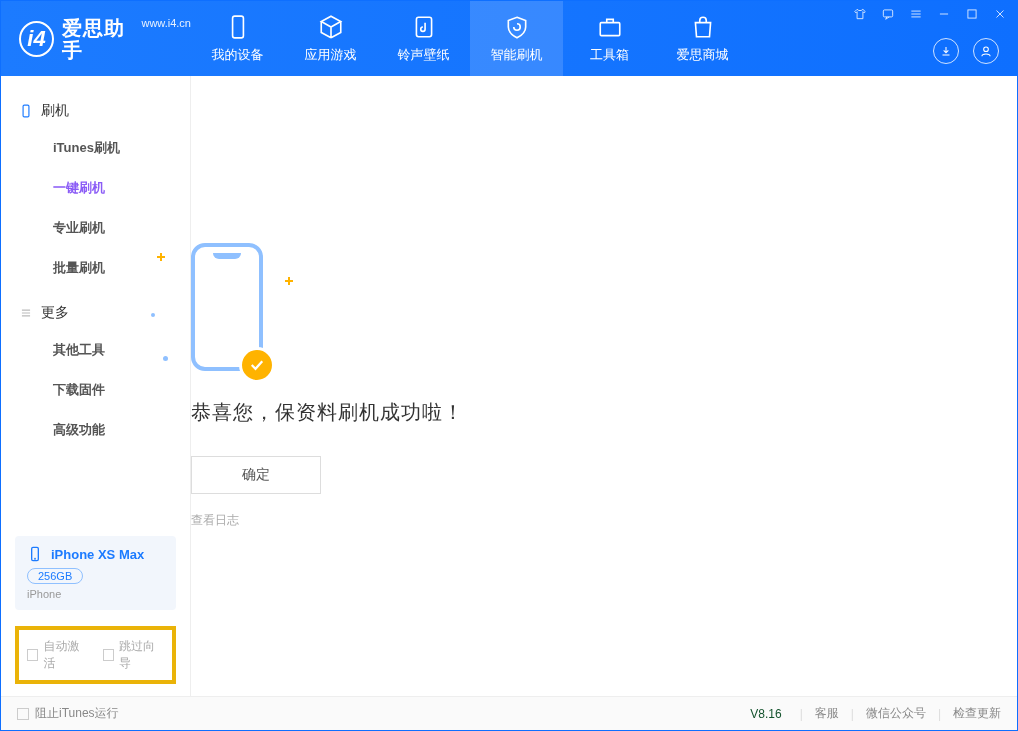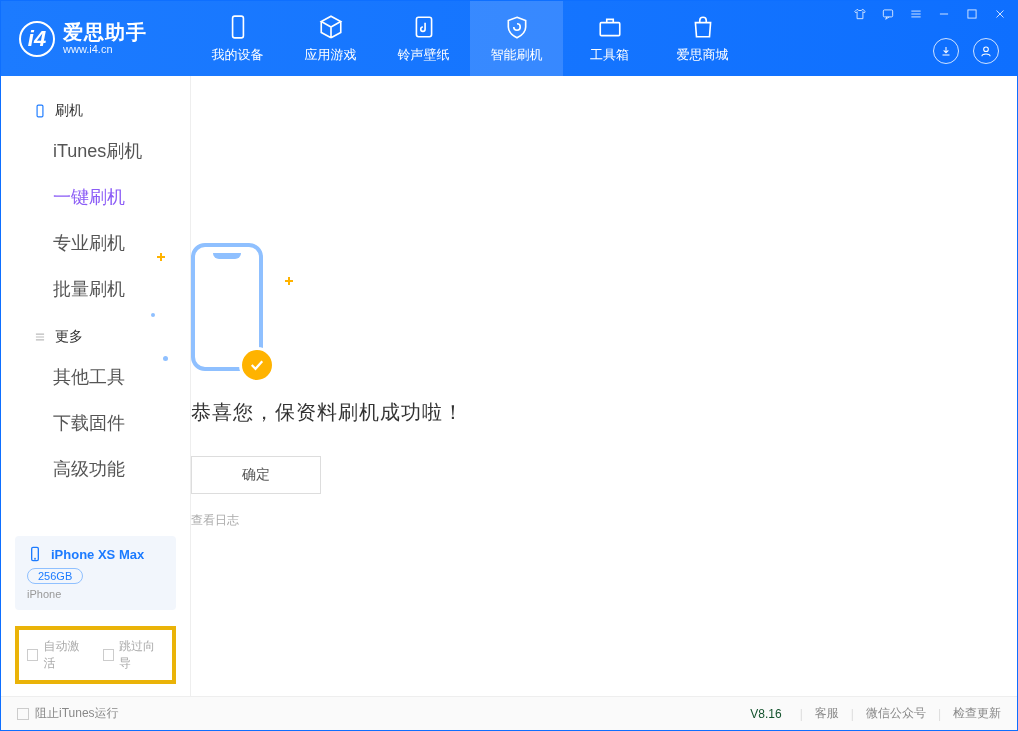--- a/index.html
+++ b/index.html
@@ -10,21 +10,21 @@
   background: linear-gradient(to right, #1c7bff, #0e6fff);
   display: flex; align-items: center; color: #fff;
   position: relative;
 }
 .logo-block { display: flex; align-items: center; padding-left: 18px; width: 190px; }
 .logo-circle {
   width: 36px; height: 36px; border: 2px solid #fff; border-radius: 50%;
   display: flex; align-items: center; justify-content: center;
   font-weight: bold; font-style: italic; font-size: 22px; margin-right: 8px;
 }
-.logo-text { display: flex; flex-direction: column; line-height: 1.1; }
+.logo-text { display: flex; line-height: 1.1; }
 .logo-title { font-size: 20px; font-weight: 600; letter-spacing: 1px; }
 .logo-sub { font-size: 11px; opacity: .9; }
 .nav { display: flex; height: 100%; }
 .nav-item {
   width: 93px; height: 100%;
   display: flex; flex-direction: column; align-items: center; justify-content: center;
   font-size: 13px; cursor: pointer; gap: 6px;
 }
 .nav-item.active { background: rgba(255,255,255,.15); }
 .nav-icon { width: 26px; height: 26px; display: flex; align-items: center; justify-content: center; }
@@ -41,25 +41,25 @@
   border-radius: 50%; display: flex; align-items: center; justify-content: center;
   cursor: pointer;
 }
 .user-icons svg { width: 14px; height: 14px; stroke: #fff; fill: none; stroke-width: 1.8; }
 
 .body { flex: 1; display: flex; min-height: 0; }
 .sidebar { width: 190px; border-right: 1px solid #eee; display: flex; flex-direction: column; padding-top: 18px; }
 .side-section { padding: 0 0 8px 0; }
 .side-head {
   display: flex; align-items: center; gap: 8px;
-  padding: 8px 32px; font-size: 14px; color: #333; font-weight: 500;
+  padding: 8px 18px; font-size: 14px; color: #333; font-weight: 500;
 }
 .side-head svg { width: 14px; height: 14px; }
 .side-item {
-  padding: 11px 22px 11px 52px; font-size: 18px; color: #555; cursor: pointer;
+  padding: 11px 22px 11px 52px; font-size: 13px; color: #555; cursor: pointer; font-weight: bold;
 }
 .side-item.active { color: #8b5cf6; }
 .side-spacer { flex: 1; }
 .mode-card, .device-card {
   margin: 6px 14px; background: #f2f6fc; border-radius: 4px;
   padding: 10px 12px; font-size: 13px;
 }
 .mode-card { display: flex; align-items: center; gap: 8px; color: #333; }
 .mode-card .dot {
   width: 18px; height: 18px; border-radius: 50%; border: 1.5px solid #1c7bff;

